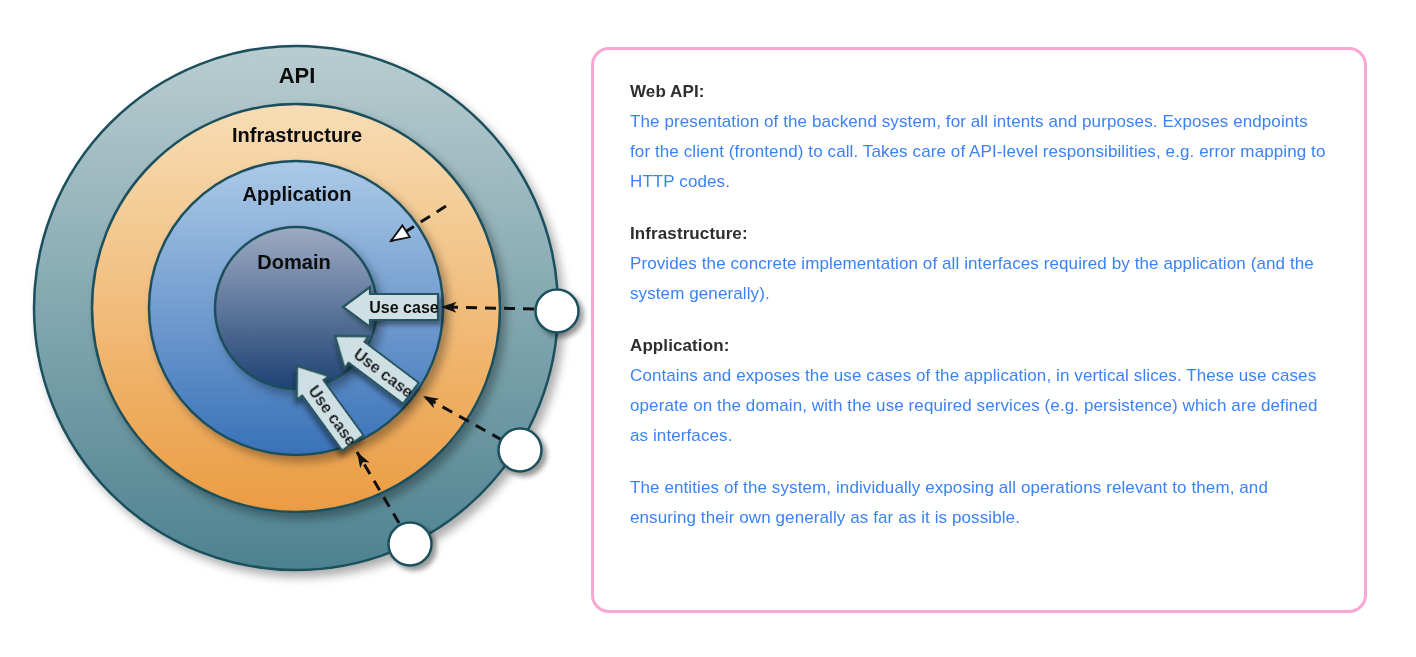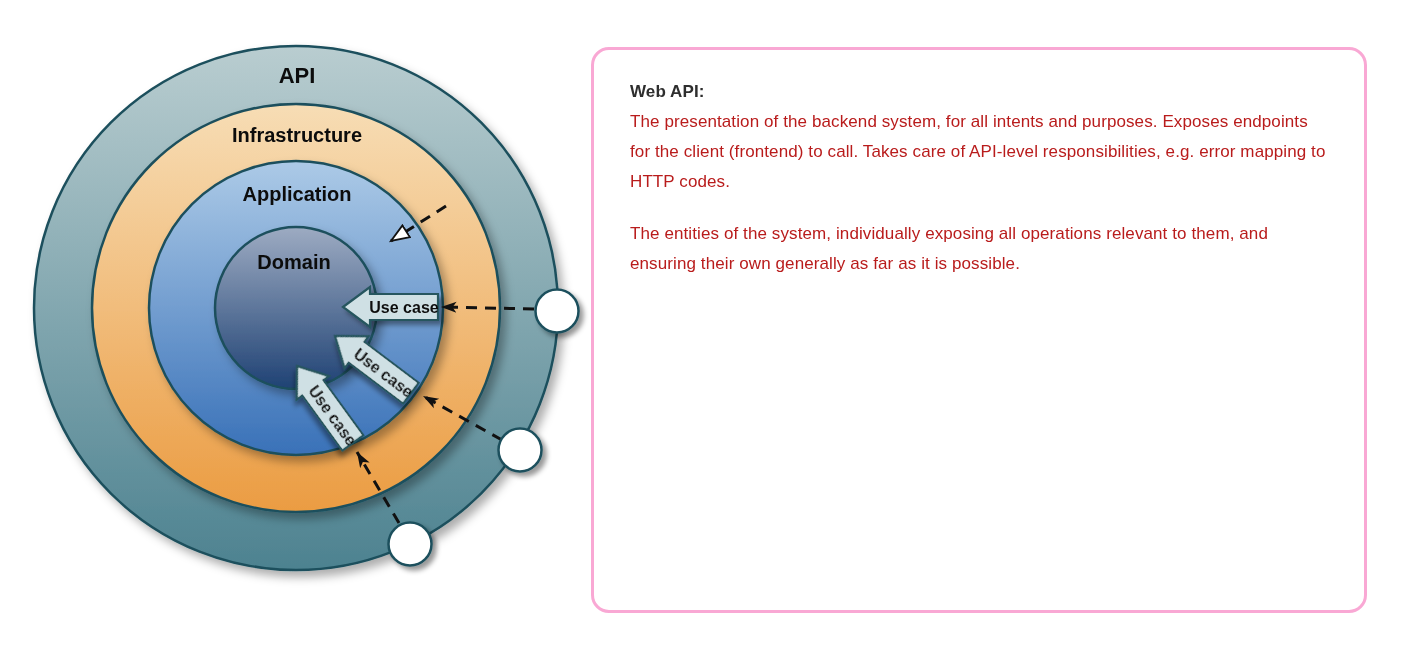--- a/index.html
+++ b/index.html
@@ -59,21 +59,21 @@
     font-size: 17px;
     line-height: 30px;
     font-weight: bold;
     color: #2e2e2e;
     letter-spacing: 0.1px;
   }
   .legend-panel p {
     margin: 0 0 22px 0;
     font-size: 17px;
     line-height: 30px;
-    color: #b91c1c;
+    color: #3b82f6;
     letter-spacing: 0.1px;
     max-width: 712px;
   }
 </style>
 </head>
 <body>
 
 <div class="stage">
 
   <svg class="diagram-svg" width="600" height="657" viewBox="0 0 600 657">
@@ -140,17 +140,25 @@
     <circle cx="520" cy="450" r="21.5" fill="#ffffff" stroke="#1d505d" stroke-width="2.5" filter="url(#shadowSmall)"></circle>
     <circle cx="410" cy="544" r="21.5" fill="#ffffff" stroke="#1d505d" stroke-width="2.5" filter="url(#shadowSmall)"></circle>
   </svg>
 
   <div class="legend-panel">
     <section>
       <h3>Web API:</h3>
       <p>The presentation of the backend system, for all intents and purposes. Exposes endpoints for the client (frontend) to call. Takes care of API-level responsibilities, e.g. error mapping to HTTP codes.</p>
     </section>
     <section>
+      <h3>Infrastructure:</h3>
+      <p>Provides the concrete implementation of all interfaces required by the application (and the system generally).</p>
+    </section>
+    <section>
+      <h3>Application:</h3>
+      <p>Contains and exposes the use cases of the application, in vertical slices. These use cases operate on the domain, with the use required services (e.g. persistence) which are defined as interfaces.</p>
+    </section>
+    <section>
       <p>The entities of the system, individually exposing all operations relevant to them, and ensuring their own generally as far as it is possible.</p>
     </section>
   </div>
 
 </div>
 
 </body></html>

